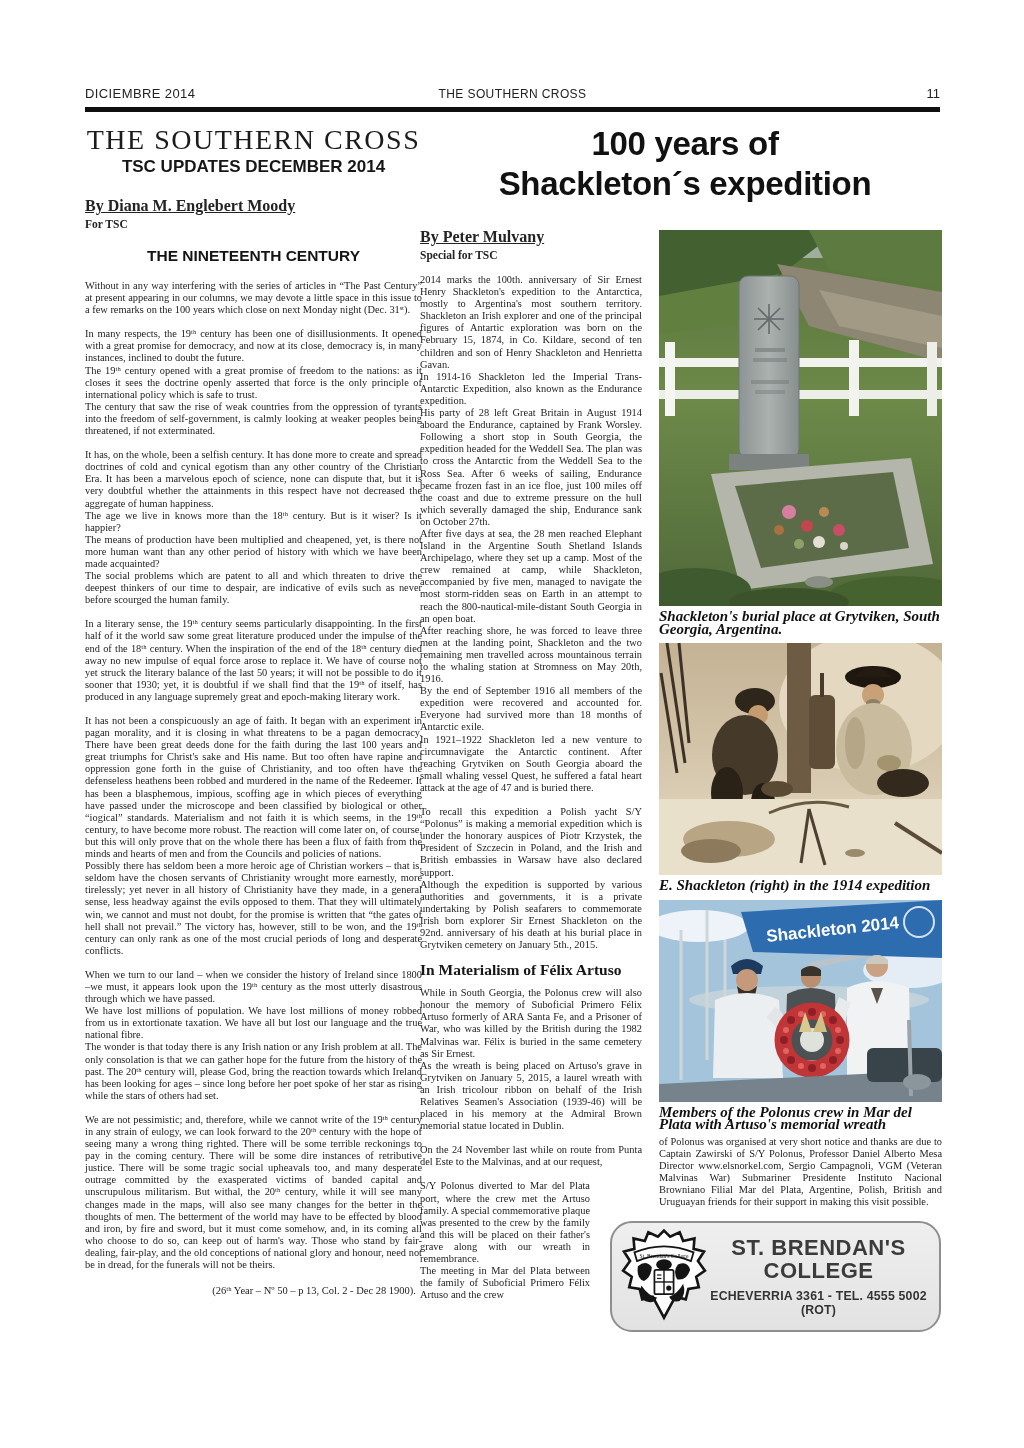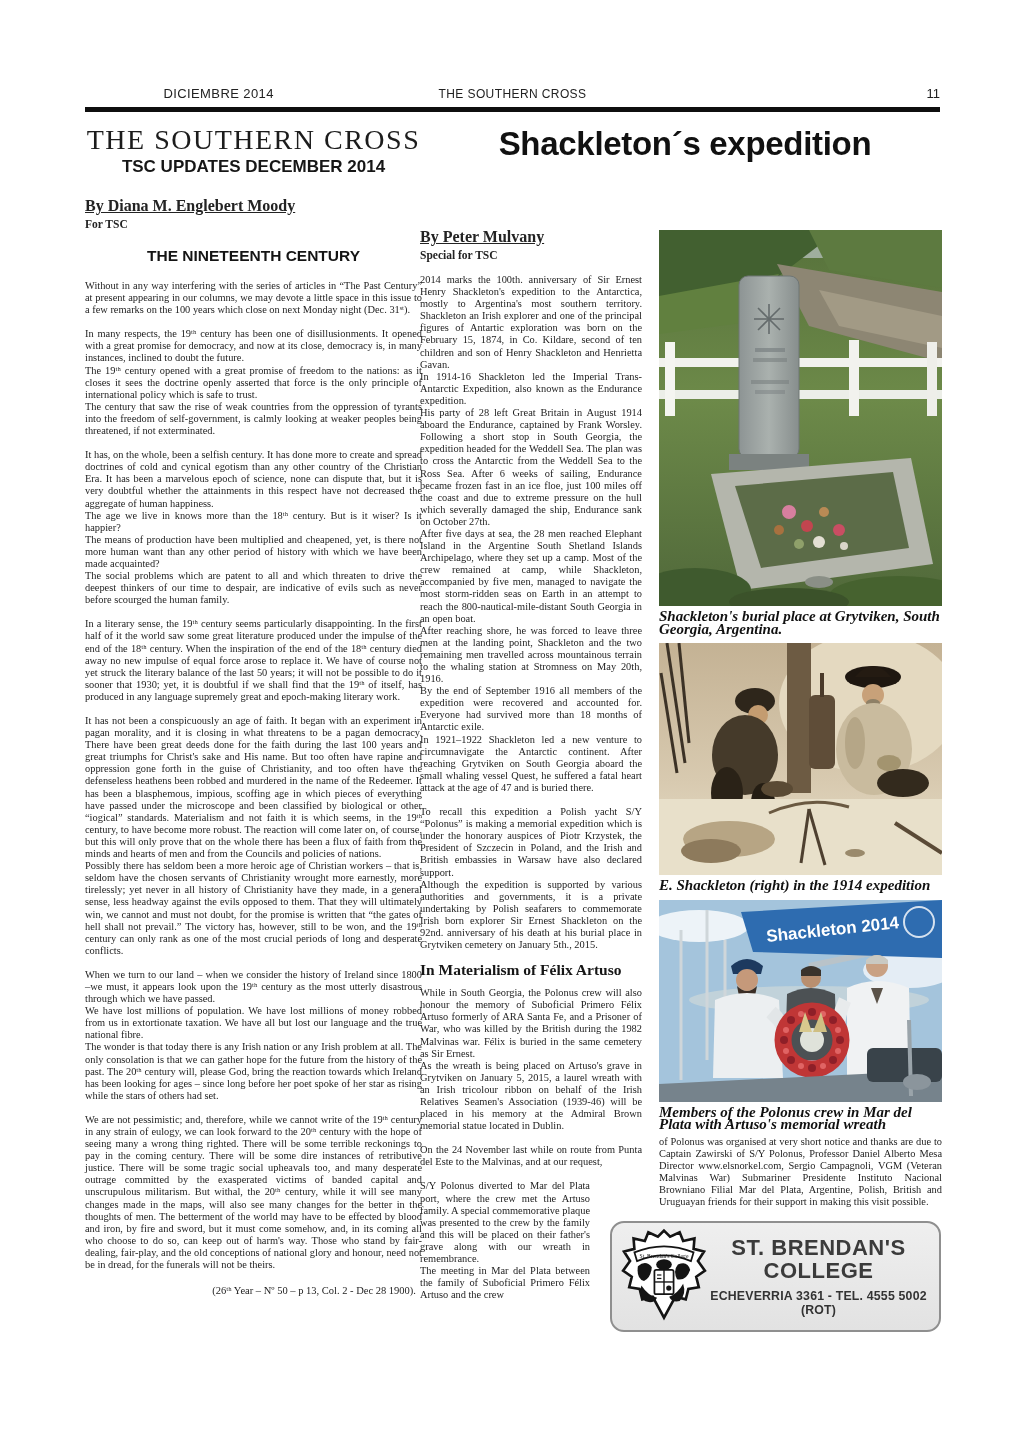--- a/index.html
+++ b/index.html
@@ -3,21 +3,21 @@
 <meta charset="utf-8">
 <style>
   html,body{margin:0;padding:0;}
   body{width:1024px;height:1448px;background:#ffffff;position:relative;overflow:hidden;
        font-family:"Liberation Serif",serif;color:#232323;}
   .abs{position:absolute;}
 
   
   #hdr{left:85px;top:86px;width:855px;display:flex;align-items:baseline;
        font-family:"Liberation Sans",sans-serif;font-size:13px;color:#222;}
-  #hdr .h-left{flex:1;text-align:center;letter-spacing:.4px;}
+  #hdr .h-left{flex:1;text-align:left;letter-spacing:.4px;}
   #hdr .h-center{flex:1.2;text-align:center;font-size:12px;letter-spacing:.4px;}
   #hdr .h-right{flex:1;text-align:right;}
   #rule{left:85px;top:107px;width:855px;height:5px;background:#0f0f0f;}
 
   
   #col-left{left:85px;top:124px;width:337px;}
   .masthead{font-family:"Liberation Serif",serif;font-size:28px;letter-spacing:1.5px;
             text-align:center;color:#1c1c1c;white-space:nowrap;}
   .tsc-sub{font-family:"Liberation Sans",sans-serif;font-weight:700;font-size:17px;
            text-align:center;margin-top:1px;color:#161616;}
@@ -44,21 +44,21 @@
 
   
   #col-right{left:659px;top:230px;width:283px;}
   .photo{width:283px;display:block;overflow:hidden;}
   .photo svg{display:block;}
   .caption{font-family:"Liberation Serif",serif;font-weight:700;font-style:italic;
            font-size:15px;line-height:12.6px;margin-top:4px;color:#111;}
   .right-par{margin-top:5px;}
 
   
-  #ad{left:610px;top:1221px;width:331px;height:111px;border:2px solid #8f8f8f;border-radius:14px;
+  #ad{left:610px;top:1221px;width:331px;height:111px;border:2px solid #8f8f8f;border-radius:22px;
       background:linear-gradient(#efefef,#e2e2e2);box-sizing:border-box;
       display:flex;align-items:center;padding:6px 10px 6px 8px;}
   .ad-text{flex:1;text-align:center;font-family:"Liberation Sans",sans-serif;}
   .ad-name{font-weight:700;font-size:22px;line-height:23px;color:#3b3b3b;letter-spacing:.5px;}
   .ad-addr{font-weight:700;font-size:12.3px;color:#333;margin-top:7px;letter-spacing:.2px;}
 </style>
 </head>
 <body>
 
 <div id="hdr" class="abs">
@@ -88,20 +88,21 @@
       <p class="par">Possibly there has seldom been a more heroic age of Christian workers – that is, seldom have the chosen servants of Christianity wrought more earnestly, more tirelessly; yet never in all history of Christianity have they made, in a general sense, less headway against the evils opposed to them. That they will ultimately win, we cannot and must not doubt, for the promise is written that “the gates of hell shall not prevail.” The victory has, however, still to be won, and the 19ᵗʰ century can only rank as one of the most crucial periods of long and desperate conflicts.</p>
       <p class="par gap">When we turn to our land – when we consider the history of Ireland since 1800 –we must, it appears look upon the 19ᵗʰ century as the most utterly disastrous through which we have passed.</p>
       <p class="par">We have lost millions of population. We have lost millions of money robbed from us in extortionate taxation. We have all but lost our language and the true national fibre.</p>
       <p class="par">The wonder is that today there is any Irish nation or any Irish problem at all. The only consolation is that we can gather hope for the future from the history of the past. The 20ᵗʰ century will, please God, bring the reaction towards which Ireland has been looking for ages – since long before her poet spoke of her star as rising while the stars of others had set.</p>
       <p class="par gap">We are not pessimistic; and, therefore, while we cannot write of the 19ᵗʰ century in any strain of eulogy, we can look forward to the 20ᵗʰ century with the hope of seeing many a wrong thing righted. There will be some terrible reckonings to pay in the coming century. There will be some dire instances of retributive justice. There will be some tragic social upheavals too, and many desperate outrage committed by the exasperated victims of banded capital and unscrupulous militarism. But withal, the 20ᵗʰ century, while it will see many changes made in the maps, will also see many changes for the better in the thoughts of men. The betterment of the world may have to be effected by blood and iron, by fire and sword, but it must come somehow, and, in its coming all who choose to do so, can keep out of harm's way. Those who stand by fair-dealing, fair-play, and the old conceptions of national glory and honour, need not be in dread, for the funerals will not be theirs.</p>
     </div>
   <div class="citation">(26ᵗʰ Year – Nº 50 – p 13, Col. 2 - Dec 28 1900).</div>
 </div>
 
 <div id="headline" class="abs">
+  <div>100 years of</div>
   <div>Shackleton´s expedition</div>
 </div>
 
 <div id="col-mid" class="abs">
   <div class="byline">By Peter Mulvany</div>
   <div class="byline-org">Special for TSC</div>
   <div class="mid-paras">
       <p class="par">2014 marks the 100th. anniversary of Sir Ernest Henry Shackleton's expedition to the Antarctica, mostly to Argentina's most southern territory. Shackleton an Irish explorer and one of the principal figures of Antartic exploration was born on the February 15, 1874, in Co. Kildare, second of ten children and son of Henry Shackleton and Henrietta Gavan.</p>
       <p class="par">In 1914-16 Shackleton led the Imperial Trans-Antarctic Expedition, also known as the Endurance expedition.</p>
       <p class="par">His party of 28 left Great Britain in August 1914 aboard the Endurance, captained by Frank Worsley. Following a short stop in South Georgia, the expedition headed for the Weddell Sea. The plan was to cross the Antarctic from the Weddell Sea to the Ross Sea. After 6 weeks of sailing, Endurance became frozen fast in an ice floe, just 100 miles off the coast and due to extreme pressure on the hull which severally damaged the ship, Endurance sank on October 27th.</p>

